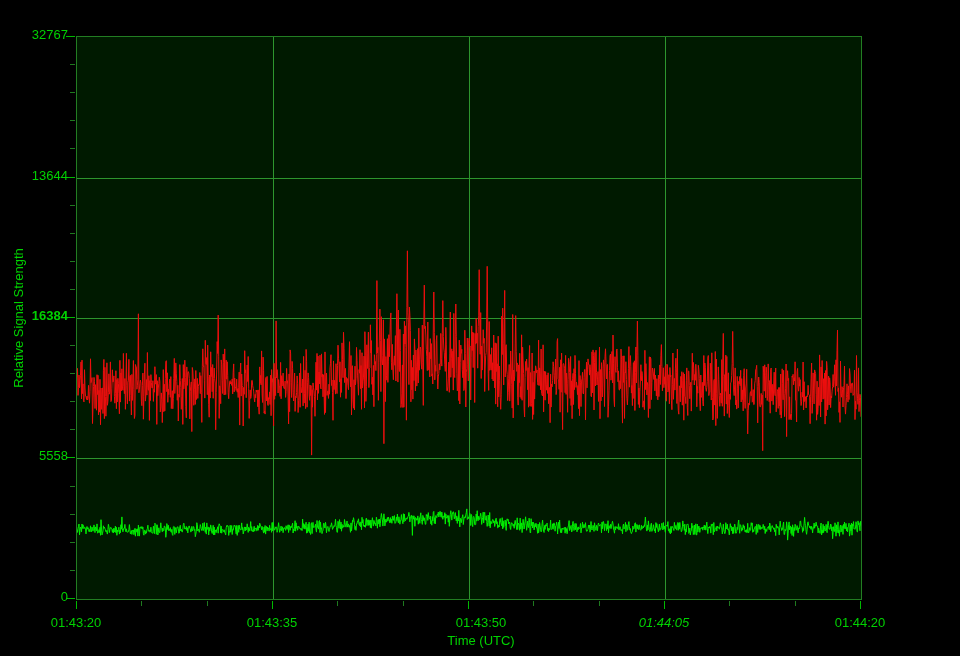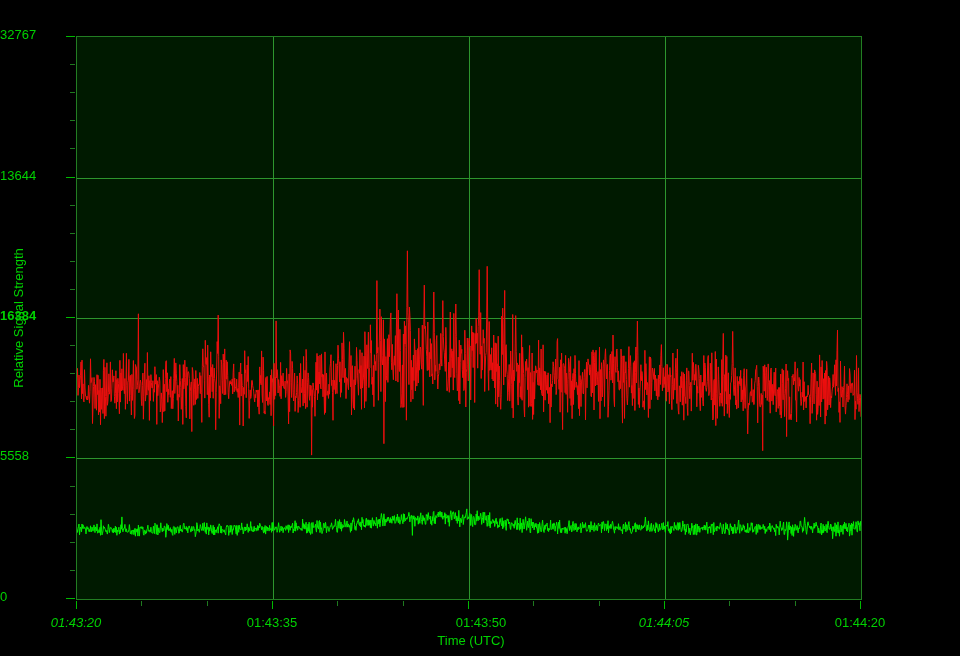--- a/index.html
+++ b/index.html
@@ -7,24 +7,24 @@
        font-family:"Liberation Sans",sans-serif;}
   .screen{position:absolute;inset:0;background:#000;}
   .title{position:absolute;left:76px;top:9px;width:786px;text-align:center;
          color:#00d900;font-size:13px;white-space:pre;}
   .plot{position:absolute;left:76px;top:36px;width:786px;height:564px;
         box-sizing:border-box;border:1px solid #227d22;background:#001a00;}
   .plot svg{position:absolute;left:0;top:0;width:784px;height:562px;}
   .ylabel{position:absolute;left:-82px;top:311px;width:200px;height:14px;
           text-align:center;color:#00d200;font-size:13px;
           transform:rotate(-90deg);}
-  .xlabel{position:absolute;left:78px;top:633px;width:786px;text-align:center;
+  .xlabel{position:absolute;left:88px;top:633px;width:786px;text-align:center;
           color:#00d200;font-size:13px;}
-  .ylab{position:absolute;left:0;width:60px;text-align:left;color:#00d200;
-        font-size:13px;height:14px;line-height:14px;}
+  .ylab{position:absolute;left:0;width:60px;text-align:right;color:#00d200;
+        font-size:13px;height:14px;line-height:14px;padding-left:8px;}
   .xlab{position:absolute;width:90px;text-align:center;color:#00d200;
         font-size:13px;top:615px;}
   .tick{position:absolute;}
   .legend{position:absolute;left:873px;top:36px;}
   .lrow{display:flex;align-items:center;height:15px;white-space:nowrap;}
   .lline{display:inline-block;width:15px;height:1px;margin-right:5px;}
   .ltext{color:#00d200;font-size:11px;}
 </style>
 </head>
 <body>
@@ -82,21 +82,21 @@
       <div class="tick" style="top: 601px; width: 1px; height: 5px; left: 795px; background: rgb(31, 122, 31);"></div>
     </div>
   <div id="ylabels">
       <div class="ylab" style="top: 590px;">0</div>
       <div class="ylab" style="top: 449px;">5558</div>
       <div class="ylab" style="top: 309px; font-weight: bold;">16384</div>
       <div class="ylab" style="top: 169px;">13644</div>
       <div class="ylab" style="top: 28px;">32767</div>
     </div>
   <div id="xlabels">
-      <div class="xlab" style="left: 31px; font-style: italic;">01:43:20</div>
+      <div class="xlab" style="left: 31px;">01:43:20</div>
       <div class="xlab" style="left: 227px;">01:43:35</div>
       <div class="xlab" style="left: 436px;">01:43:50</div>
       <div class="xlab" style="left: 619px; font-style: italic;">01:44:05</div>
       <div class="xlab" style="left: 815px;">01:44:20</div>
     </div>
 
   <div class="xlabel">Time (UTC)</div>
 
 </div>
 

